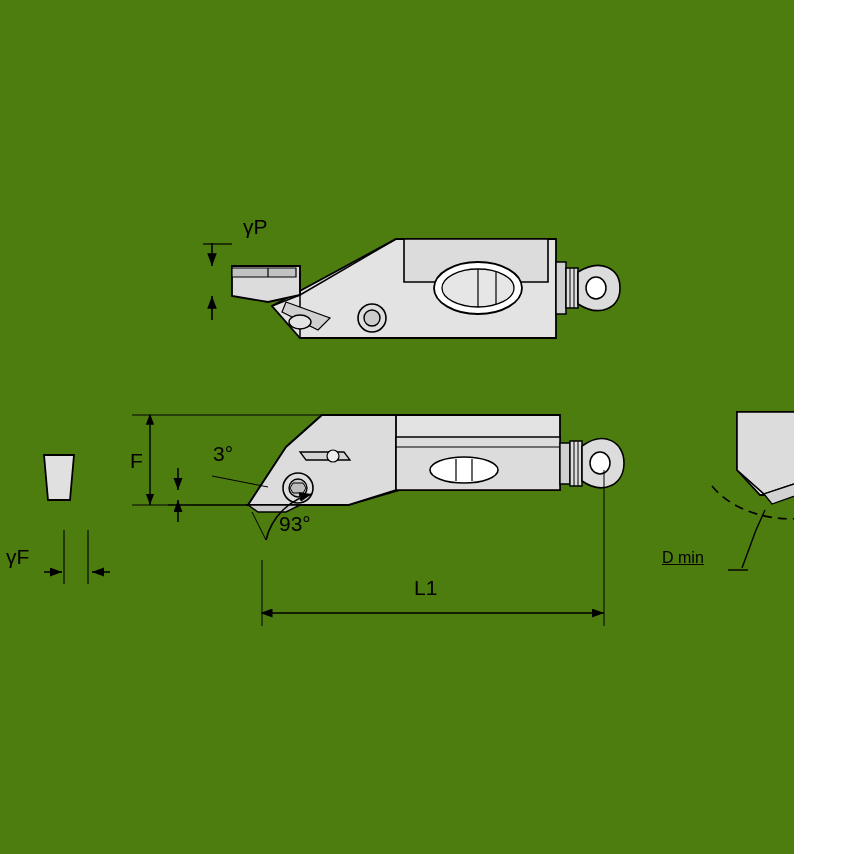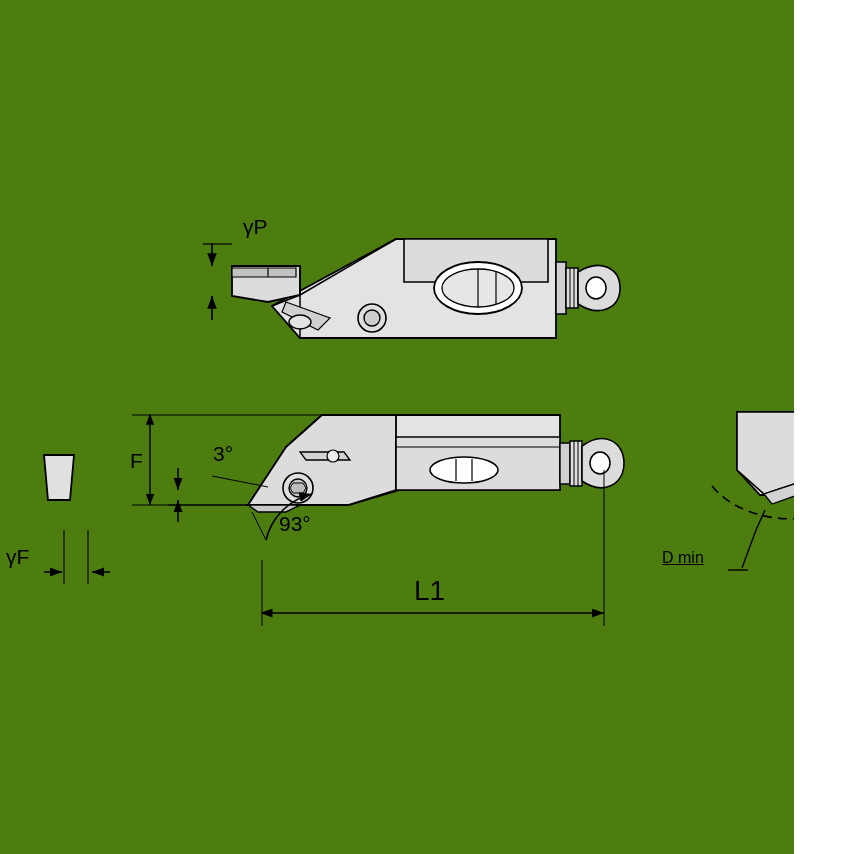--- a/index.html
+++ b/index.html
@@ -144,16 +144,16 @@
       <path d="M742,568 L756,530 L765,510" fill="none" stroke="#000" stroke-width="1.4"></path>
       <line x1="728" y1="570" x2="748" y2="570" stroke="#000" stroke-width="1.4"></line>
     </g>
   </svg>
 
   <div class="lbl" style="left:243px; top:216px; font-size:21px;">γP</div>
   <div class="lbl" style="left:6px; top:546px; font-size:21px;">γF</div>
   <div class="lbl" style="left:130px; top:450px; font-size:21px; font-weight:400;">F</div>
   <div class="lbl" style="left:213px; top:443px; font-size:21px;">3°</div>
   <div class="lbl" style="left:279px; top:513px; font-size:21px;">93°</div>
-  <div class="lbl" style="left:414px; top:577px; font-size:28px;">L1</div>
+  <div class="lbl" style="left:414px; top:577px; font-size:21px;">L1</div>
   <div class="lbl" style="left:662px; top:550px; font-size:16px;text-decoration:underline;">D min</div>
 
 </div>
 
 </body></html>

